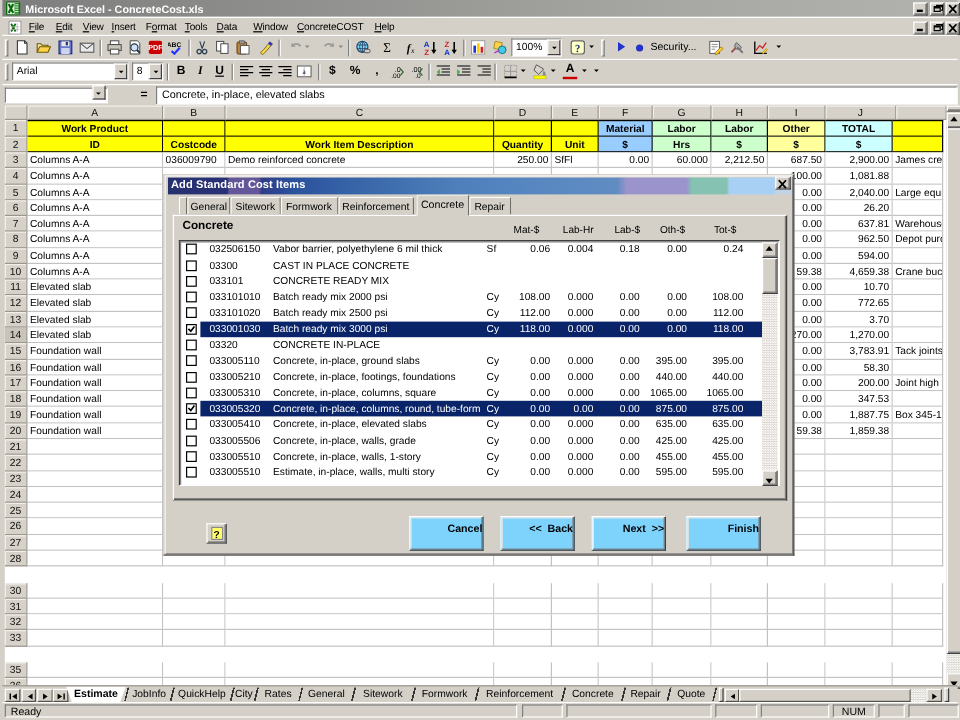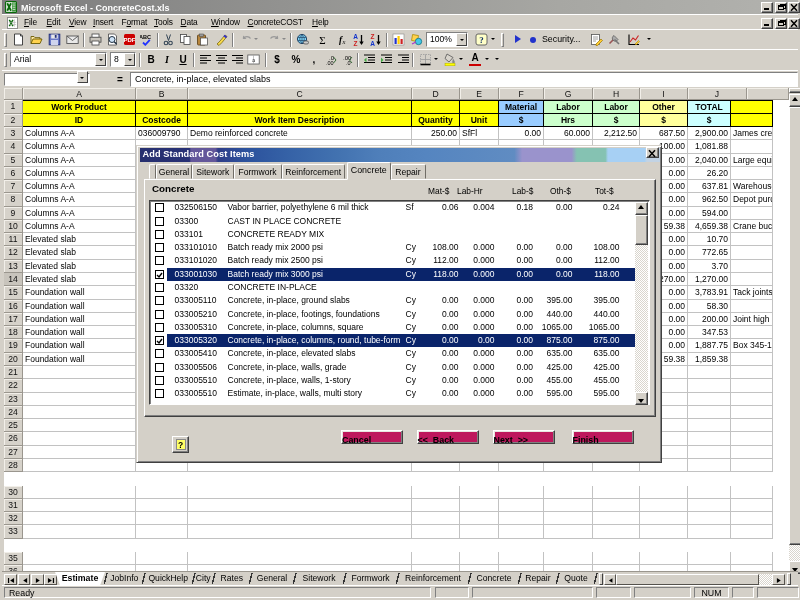--- a/index.html
+++ b/index.html
@@ -51,21 +51,21 @@
 .grow div:nth-child(1){width:19.0px}
 .grow div:nth-child(2){width:113.0px}
 .grow div:nth-child(3){width:52.0px}
 .grow div:nth-child(4){width:224.0px}
 .grow div:nth-child(5){width:48.0px}
 .grow div:nth-child(6){width:39.0px}
 .grow div:nth-child(7){width:45.0px}
 .grow div:nth-child(8){width:49.0px}
 .grow div:nth-child(9){width:47.0px}
 .grow div:nth-child(10){width:48.0px}
-.grow div:nth-child(11){width:43px}
+.grow div:nth-child(11){width:56px}
 .grow div:nth-child(12){width:41.5px}
 
 #vsb{position:absolute;left:786.5px;top:88px;width:13.5px;height:486px;background:#d4d0c8}
 .sbtn{position:absolute;background:#d4d0c8;border:1px solid;border-color:#fff #404040 #404040 #fff;box-shadow:inset -1px -1px 0 #808080}
 .arr{position:absolute;left:50%;top:50%;transform:translate(-50%,-50%);width:0;height:0}
 .dith{background-image:conic-gradient(#fff 25%,#d9d5cd 0 50%,#fff 0 75%,#d9d5cd 0);background-size:2px 2px}
 
 #tabbar{position:absolute;left:0;top:571px;width:796px;height:13.5px;background:#d4d0c8;border-top:1px solid #9a968e}
 .nav{position:absolute;top:1.5px;width:12.8px;height:11.5px;background:#d4d0c8;border:1px solid;border-color:#fff #55524c #55524c #fff}
 .nav svg{display:block;margin:0 auto}
@@ -90,21 +90,21 @@
 .lrow{position:absolute;left:1px;width:486px;height:13.28px}
 .cbx{position:absolute;left:4px;top:2px;width:9px;height:9px;border:1.1px solid #000;background:#fff;text-align:center;line-height:6px}
 .lbar{position:absolute;left:16px;top:0;width:470px;height:13.28px;font-size:8.5px;line-height:13px;white-space:nowrap}
 .lbar.hl{background:#0a246a;color:#fff}
 .lc{position:absolute;left:8px}
 .ld{position:absolute;left:61px}
 .lu{position:absolute;left:239px}
 .ln{position:absolute;width:42px;text-align:right}
 #lsb{position:absolute;right:1px;top:1px;width:13px;height:203px}
 
-.dbtn{position:absolute;top:284px;width:62px;height:14px;background:#be185d;border:1px solid;border-color:#fff #404040 #404040 #fff;box-shadow:inset -1px -1px 0 #808080,inset 1px 1px 0 #e8e5df;font-size:8.9px;font-weight:bold;text-align:left;line-height:19px;color:#000}
+.dbtn{position:absolute;top:284px;width:62px;height:29px;background:#7dd3fc;border:1px solid;border-color:#fff #404040 #404040 #fff;box-shadow:inset -1px -1px 0 #808080,inset 1px 1px 0 #e8e5df;font-size:8.9px;font-weight:bold;text-align:right;line-height:19px;color:#000}
 #dhelp{position:absolute;left:35px;top:290px;width:17px;height:17px;background:#d4d0c8;border:1px solid;border-color:#fff #404040 #404040 #fff;box-shadow:inset -1px -1px 0 #808080}
 #dhelp .q{position:absolute;left:2.5px;top:2px;width:10px;height:11px;background:#ffff66;border:1px solid #888;font-size:8.5px;font-weight:bold;text-align:center;line-height:10px}
 </style></head><body>
 <div id="win">
 
 <div id="tbar">
  <svg class="ic" width="12" height="12" viewBox="0 0 16 16">
         <rect x="0" y="0" width="16" height="16" rx="2" fill="#0a6b0a"></rect>
         <rect x="1.5" y="1.5" width="13" height="13" fill="#e8f0e8"></rect>
         <path d="M3 3 L8 13 M8 3 L3 13" stroke="#0a6b0a" stroke-width="2.4"></path>
@@ -966,21 +966,21 @@
  <div class="dtab" style="left:12px;width:7px"></div>
  <div class="dtab" style="left:19px;width:36px">General</div>
  <div class="dtab" style="left:55px;width:41.5px">Sitework</div>
  <div class="dtab" style="left:96.5px;width:48px">Formwork</div>
  <div class="dtab" style="left:144.5px;width:63.5px">Reinforcement</div>
  <div class="dtab" id="dtabact" style="left:210px;width:43.5px">Concrete</div>
  <div class="dtab" style="left:253.5px;width:35px">Repair</div>
  <div id="dpanel"></div>
  <div id="dlabel">Concrete</div>
  <span class="dch" style="left:291px">Mat-$</span>
- <span class="dch" style="left:320px">Lab-Hr</span>
+ <span class="dch" style="left:332px">Lab-Hr</span>
  <span class="dch" style="left:375px">Lab-$</span>
  <span class="dch" style="left:413px">Oth-$</span>
  <span class="dch" style="left:458px">Tot-$</span>
  <div id="dlist">
 <div class="lrow" style="top:0.00px">
         <div class="cbx"></div>
         <div class="lbar">
 <span class="lc">032506150</span>
           <span class="ld">Vabor barrier, polyethylene 6 mil thick</span>
           <span class="lu">Sf</span>

